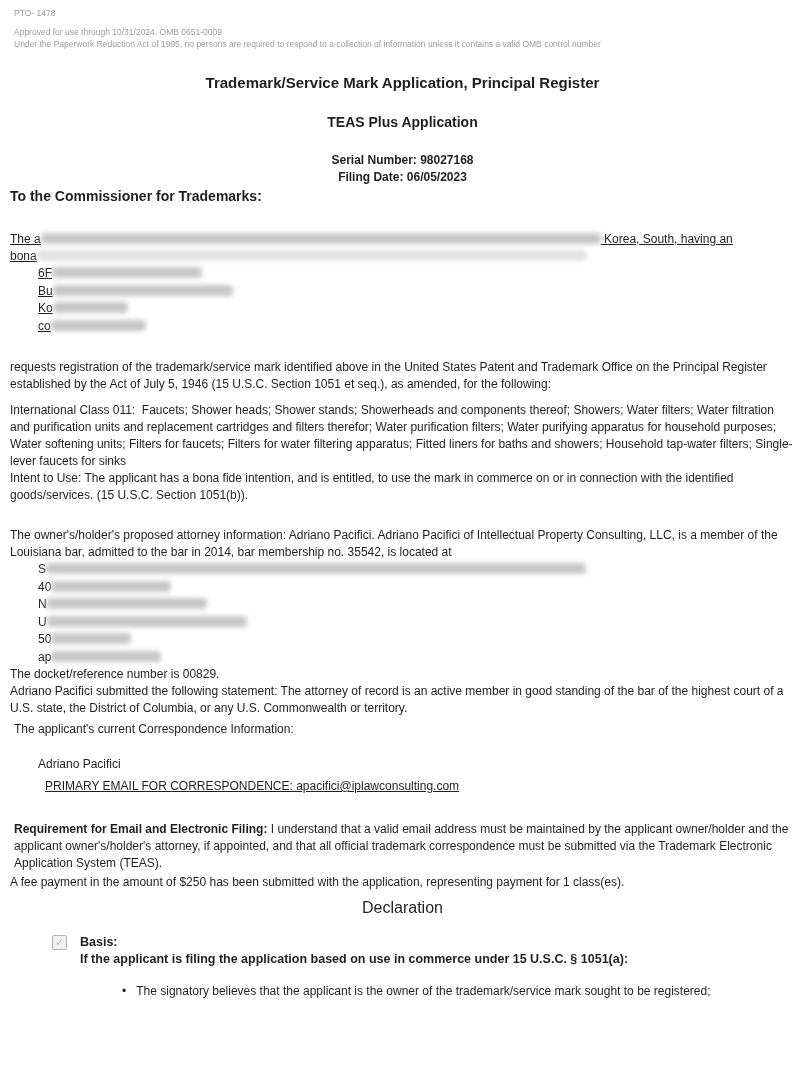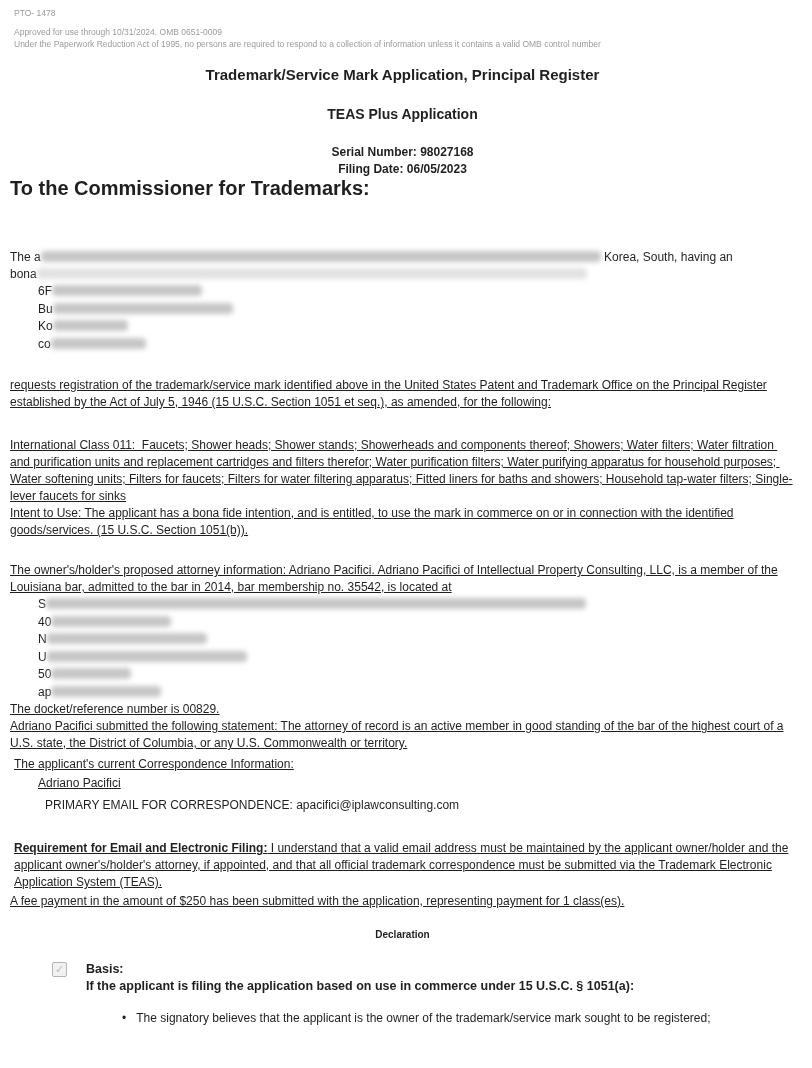--- a/index.html
+++ b/index.html
@@ -9,48 +9,48 @@
     color:#1f1f1f;font-size:12px;line-height:17px;overflow:hidden;
   }
   .page{padding:8px 17px 0 10px;width:785px;}
 
   
   .form-header{color:#9b9b9b;font-size:8.5px;line-height:11px;padding-left:4px;}
   .form-header .l2{margin-top:8px;}
   .form-header .l3{margin-top:5px;}
   .form-header .l4{margin-top:1px;}
 
-  .doc-title{margin-top:16px;text-align:center;font-weight:bold;font-size:15px;line-height:18px;}
+  .doc-title{margin-top:24px;text-align:center;font-weight:bold;font-size:15px;line-height:18px;}
   .doc-subtitle{margin-top:22px;text-align:center;font-weight:bold;font-size:14px;line-height:17px;}
   .serial-block{margin-top:21px;text-align:center;font-weight:bold;font-size:12px;line-height:17px;}
-  .salutation{margin-top:2px;font-weight:bold;font-size:20px;line-height:17px;}
+  .salutation{margin-top:2px;font-weight:bold;font-size:14px;line-height:17px;}
 
-  p{margin:0;text-decoration:underline;}
-  .applicant-para{margin-top:52px;}
+  p{margin:0;}
+  .applicant-para{margin-top:26px;text-decoration:underline;}
   .addr-row{line-height:17.5px;margin-left:28px;}
   .requests-para{margin-top:24px;}
-  .class-para{margin-top:26px;white-space:pre-wrap;}
+  .class-para{margin-top:9px;white-space:pre-wrap;}
   .intent-para{white-space:normal;}
   .attorney-para{margin-top:23px;}
   .docket-line{margin-top:0;}
   .corr-heading{margin-top:4px;padding-left:4px;}
-  .corr-name{margin-top:2px;margin-left:28px;}
-  .corr-emails{margin-top:5px;margin-left:35px;}
+  .corr-name{margin-top:18px;margin-left:28px;}
+  .corr-emails{margin-top:5px;margin-left:35px;text-decoration:underline;}
   .requirement-para{margin-top:26px;padding-left:4px;}
   .fee-line{margin-top:2px;}
-  .declaration-heading{margin-top:16px;text-align:center;font-weight:bold;font-size:10px;}
+  .declaration-heading{margin-top:8px;text-align:center;font-weight:normal;font-size:16px;}
 
   .basis-block{margin-top:18px;display:flex;margin-left:42px;}
   .checkbox{
     width:13px;height:13px;border:1.5px solid #b4b4b4;background:#f1f1f1;
     border-radius:2px;margin-top:1px;flex:0 0 auto;
     display:flex;align-items:center;justify-content:center;
     color:#b9b9b9;font-size:11px;font-weight:bold;line-height:13px;
   }
-  .basis-texts{margin-left:19px;font-weight:bold;font-size:12.5px;line-height:17px;}
+  .basis-texts{margin-left:13px;font-weight:bold;font-size:12.5px;line-height:17px;}
   .bullet-row{margin-top:15px;margin-left:112px;display:flex;width:630px;}
   .bullet-dot{flex:0 0 auto;margin-right:10px;}
 
   
   .blob{
     display:inline-block;height:11px;background:#c6c6c6;border-radius:4px;
     filter:blur(2.5px);vertical-align:-1px;
   }
   .blob.light{background:#e2e2e2;}
   .w560{width:560px;} .w550{width:550px;} .w150{width:150px;} .w180{width:180px;}

